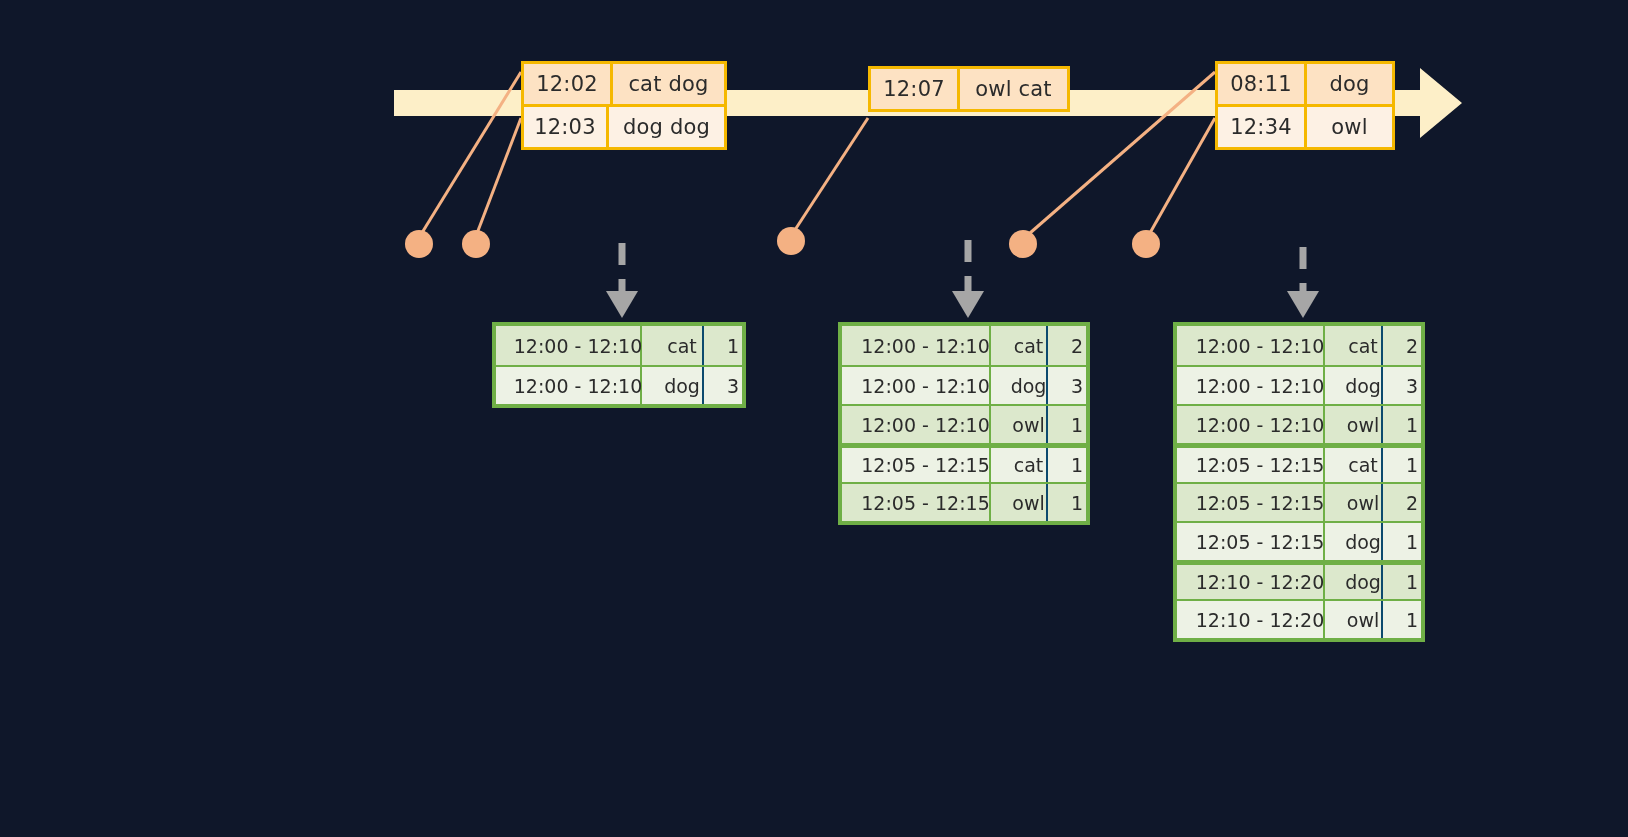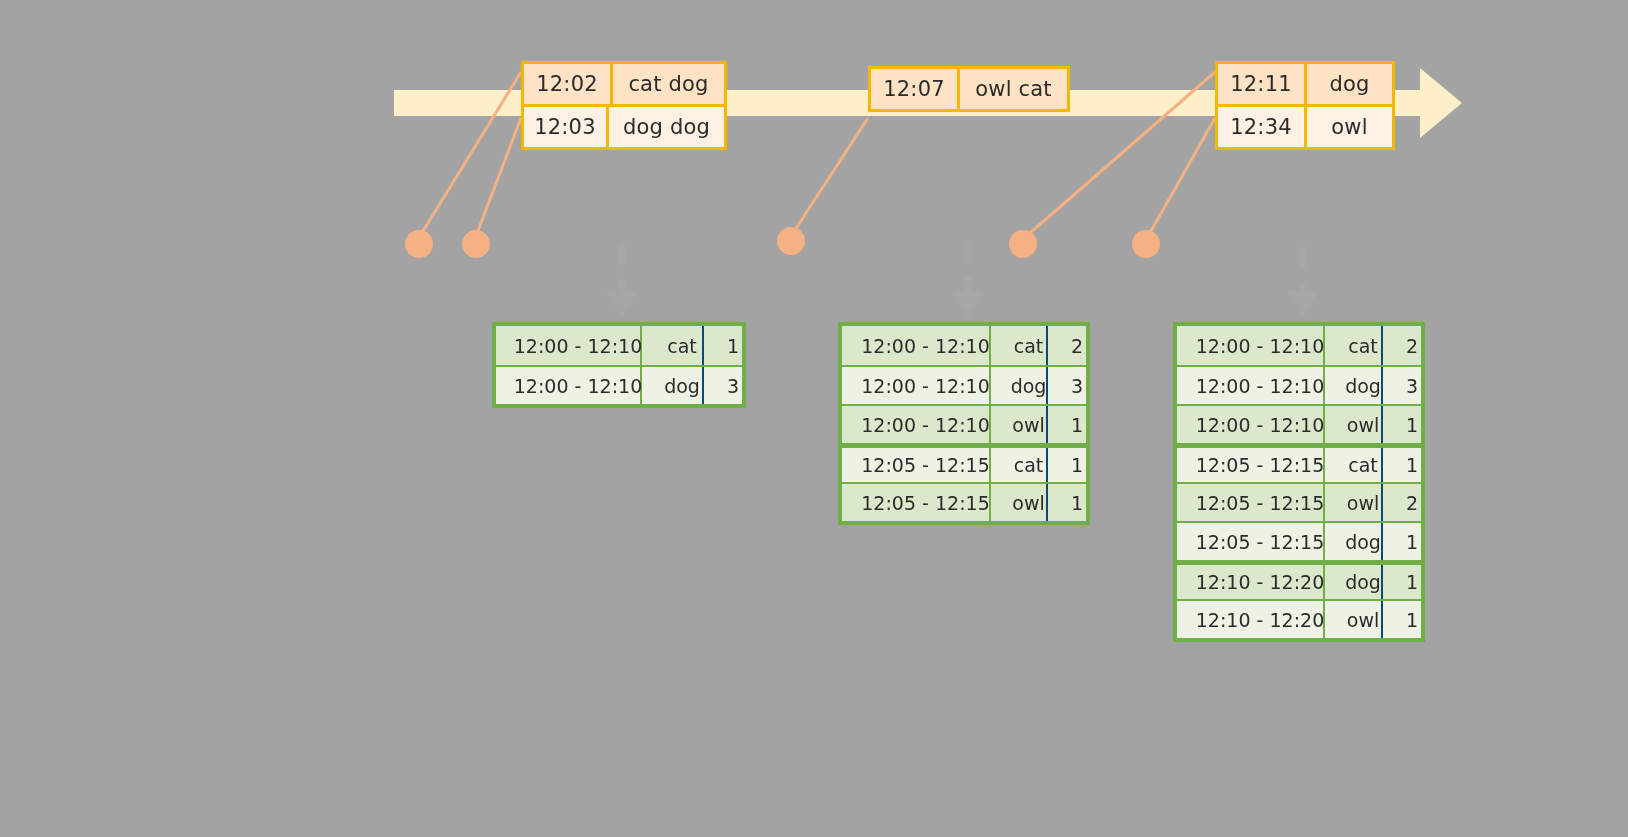--- a/index.html
+++ b/index.html
@@ -12,21 +12,21 @@
     height: 837px;
     position: relative;
     overflow: hidden;
     font-family: "DejaVu Sans", sans-serif;
   }
   #stage {
     position: absolute;
     left: 0; top: 0;
     width: 1628px;
     height: 837px;
-    background: #a3a3a3;
+    background: #0f172a;
   }
   #svg-layer {
     position: absolute;
     left: 0; top: 0;
     width: 1628px;
     height: 837px;
   }
 
   
   .event-box {
@@ -159,21 +159,21 @@
 
   <div class="event-box" id="event-box-2" style="left:868px; top:66px; width:202px;">
     <div class="event-row r0">
       <div class="event-cell time">12:07</div>
       <div class="event-cell payload">owl cat</div>
     </div>
   </div>
 
   <div class="event-box" id="event-box-3" style="left:1215px; top:61px; width:180px;">
     <div class="event-row r0">
-      <div class="event-cell time">12:11</div>
+      <div class="event-cell time">08:11</div>
       <div class="event-cell payload">dog</div>
     </div>
     <div class="event-row r1">
       <div class="event-cell time">12:34</div>
       <div class="event-cell payload">owl</div>
     </div>
   </div>
 
   <div class="agg-table t1" id="agg-table-1" style="left:492px; top:322px;">
     <div class="agg-row even">

